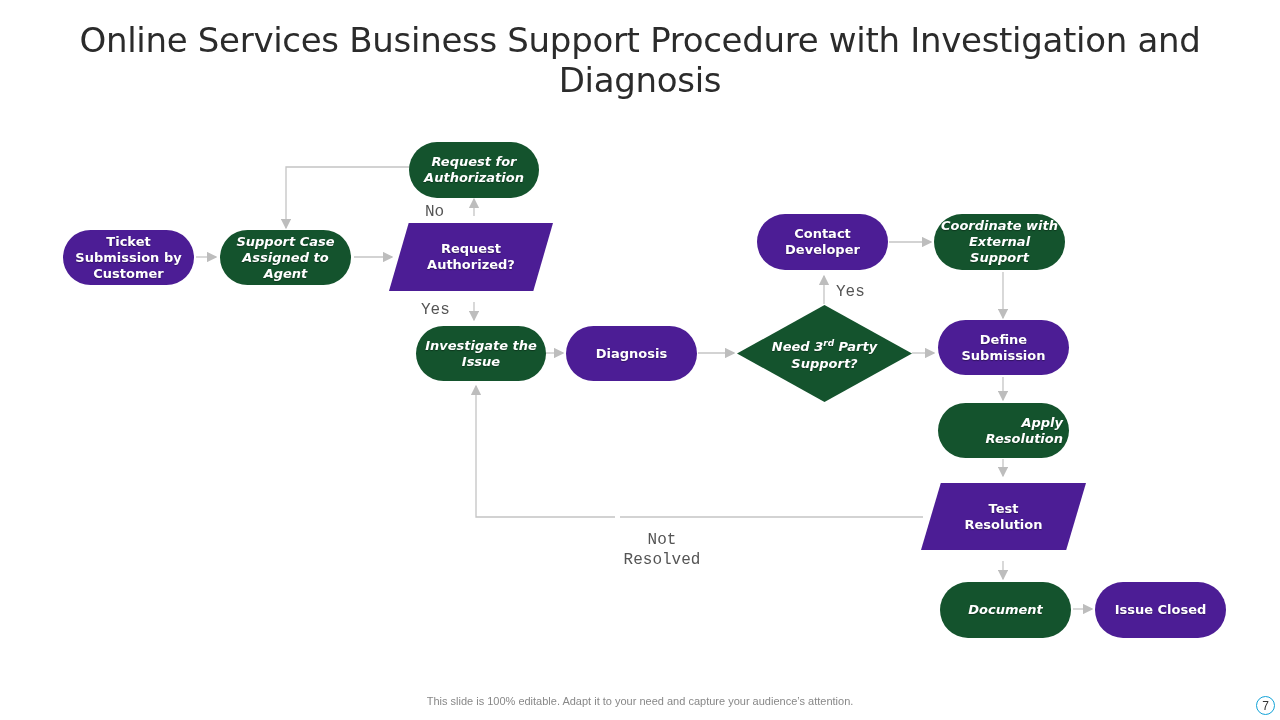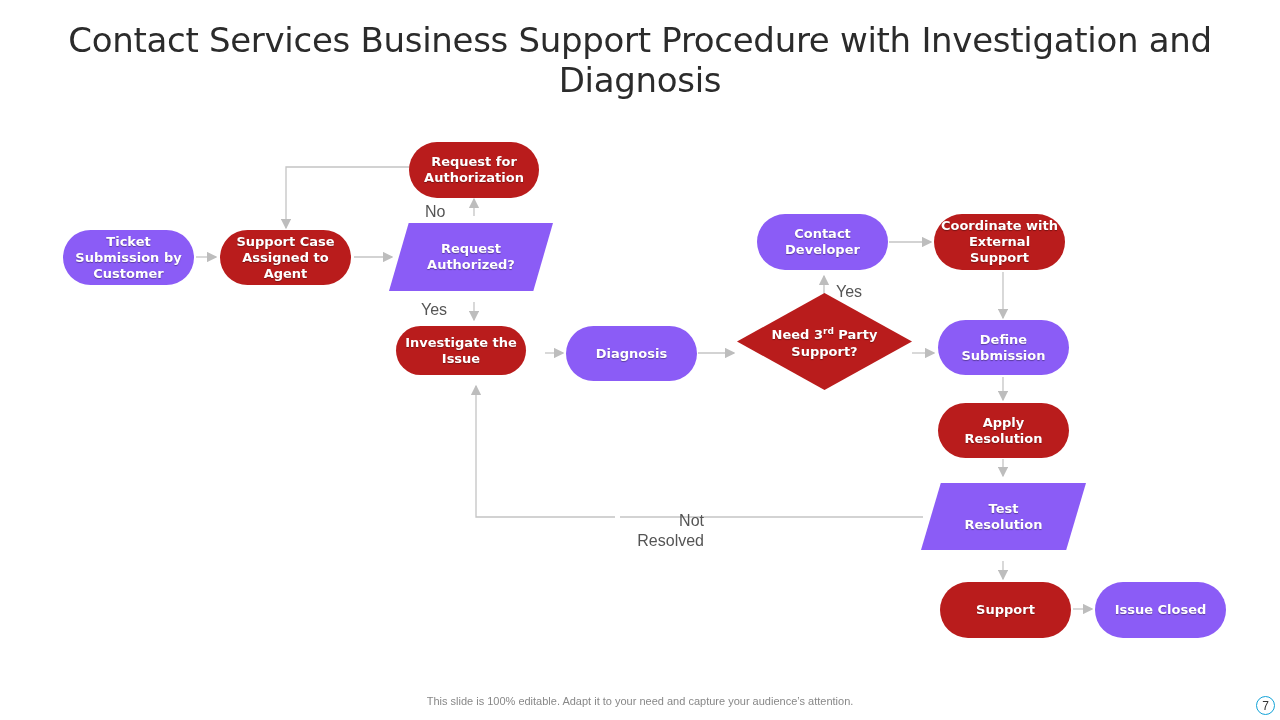--- a/index.html
+++ b/index.html
@@ -1,33 +1,33 @@
 <!DOCTYPE html>
 <html><head>
 <meta charset="utf-8">
 <style>
   html,body{margin:0;padding:0;}
   body{width:1280px;height:720px;background:#ffffff;position:relative;overflow:hidden;font-family:"Liberation Sans",sans-serif;}
   .title{position:absolute;left:0;right:0;top:20px;text-align:center;font-size:34px;color:#2b2b2b;font-family:"DejaVu Sans",sans-serif;font-weight:normal;letter-spacing:-0.3px;}
   svg.wires{position:absolute;left:0;top:0;}
   .node{position:absolute;display:flex;align-items:center;justify-content:center;text-align:center;color:#fff;font-weight:bold;font-size:13px;line-height:16px;font-family:"DejaVu Sans",sans-serif;text-shadow:0 1px 1px rgba(0,0,0,0.35);box-sizing:border-box;padding:0 6px;}
   .pill{border-radius:28px;}
-  .cyan{background:#b91c1c;}
-  .indigo{background:#8b5cf6;}
+  .cyan{background:#14532d;font-style:italic;}
+  .indigo{background:#4c1d95;}
   .para{clip-path:polygon(12% 0,100% 0,88% 100%,0 100%);}
   .diamond{clip-path:polygon(50% 0,100% 50%,50% 100%,0 50%);}
-  .lbl{position:absolute;color:#555;font-size:16px;font-family:Liberation Sans, sans-serif;text-align:center;line-height:20px;}
+  .lbl{position:absolute;color:#555;font-size:16px;font-family:Liberation Mono, monospace;text-align:center;line-height:20px;}
   .footer{position:absolute;left:0;right:0;top:695px;text-align:center;font-size:11px;color:#888;}
   .pagenum{position:absolute;left:1256px;top:696px;width:19px;height:19px;border:1px solid #12a3d8;border-radius:50%;font-size:12px;color:#333;display:flex;align-items:center;justify-content:center;box-sizing:border-box;}
   sup{font-size:9px;}
 </style>
 </head>
 <body>
 
-<div class="title">Contact Services Business Support Procedure with Investigation and Diagnosis</div>
+<div class="title">Online Services Business Support Procedure with Investigation and Diagnosis</div>
 
 <svg class="wires" width="1280" height="720">
   <defs>
     <marker id="ah" markerWidth="8" markerHeight="8" refX="7" refY="4" orient="auto">
       <path d="M0,0 L8,4 L0,8 z" fill="#bdbdbd"></path>
     </marker>
   </defs>
   <g stroke="#c4c4c4" stroke-width="1.3" fill="none">
     <line x1="196" y1="257" x2="216" y2="257" marker-end="url(#ah)"></line>
     <line x1="354" y1="257" x2="392" y2="257" marker-end="url(#ah)"></line>
@@ -54,50 +54,50 @@
   </div>
 <div class="node pill cyan" style="left:220px;top:230px;width:131px;height:55px;">
     <span>Support Case Assigned to Agent</span>
   </div>
 <div class="node pill cyan" style="left:409px;top:142px;width:130px;height:56px;">
     <span>Request for Authorization</span>
   </div>
 <div class="node para indigo" style="left:389px;top:223px;width:164px;height:68px;padding:0 30px;">
     <span>Request Authorized?</span>
   </div>
-<div class="node pill cyan" style="left:396px;top:326px;width:130px;height:49px;">
+<div class="node pill cyan" style="left:416px;top:326px;width:130px;height:55px;">
     <span>Investigate the Issue</span>
   </div>
 <div class="node pill indigo" style="left:566px;top:326px;width:131px;height:55px;">
     <span>Diagnosis</span>
   </div>
-<div class="node diamond cyan" style="left:737px;top:293px;width:175px;height:97px;padding:0 30px;">
+<div class="node diamond cyan" style="left:737px;top:305px;width:175px;height:97px;padding:0 30px;">
     <span><span>Need 3</span><sup>rd</sup><span> Party Support?</span></span>
   </div>
 <div class="node pill indigo" style="left:757px;top:214px;width:131px;height:56px;">
     <span>Contact Developer</span>
   </div>
 <div class="node pill cyan" style="left:934px;top:214px;width:131px;height:56px;">
     <span>Coordinate with External Support</span>
   </div>
 <div class="node pill indigo" style="left:938px;top:320px;width:131px;height:55px;">
     <span>Define Submission</span>
   </div>
-<div class="node pill cyan" style="left:938px;top:403px;width:131px;height:55px;">
+<div class="node pill cyan" style="left:938px;top:403px;width:131px;height:55px;text-align:right;">
     <span>Apply Resolution</span>
   </div>
 <div class="node para indigo" style="left:921px;top:483px;width:165px;height:67px;padding:8px 32px;">
     <span>Test Resolution</span>
   </div>
 <div class="node pill cyan" style="left:940px;top:582px;width:131px;height:56px;">
-    <span>Support</span>
+    <span>Document</span>
   </div>
 <div class="node pill indigo" style="left:1095px;top:582px;width:131px;height:56px;">
     <span>Issue Closed</span>
   </div>
 
 <div class="lbl" style="left:425px;top:202px;">No</div>
 <div class="lbl" style="left:421px;top:300px;">Yes</div>
 <div class="lbl" style="left:836px;top:282px;">Yes</div>
-<div class="lbl" style="left:620px;top:511px;width:84px;text-align:right;">Not Resolved</div>
+<div class="lbl" style="left:620px;top:530px;width:84px;">Not Resolved</div>
 
 <div class="footer">This slide is 100% editable. Adapt it to your need and capture your audience’s attention.</div>
 <div class="pagenum">7</div>
 
 </body></html>

